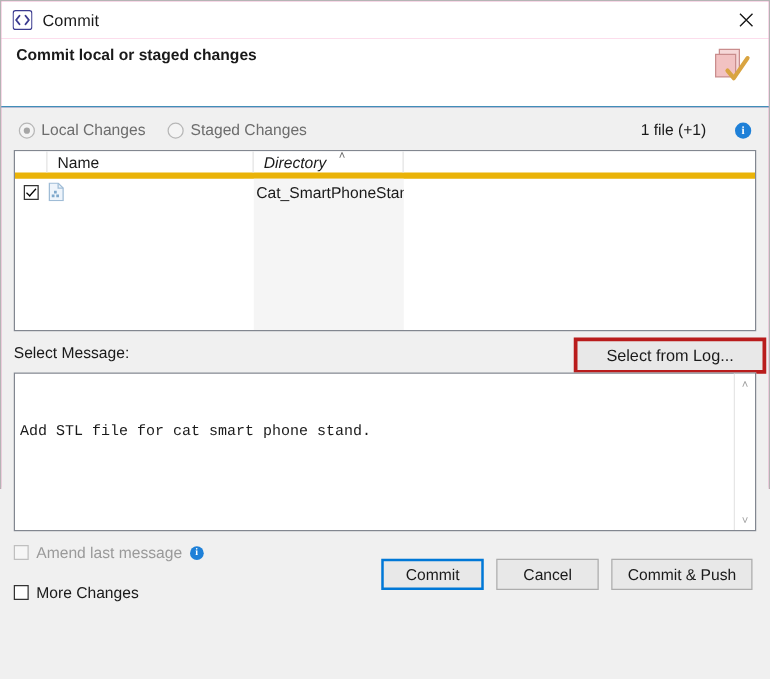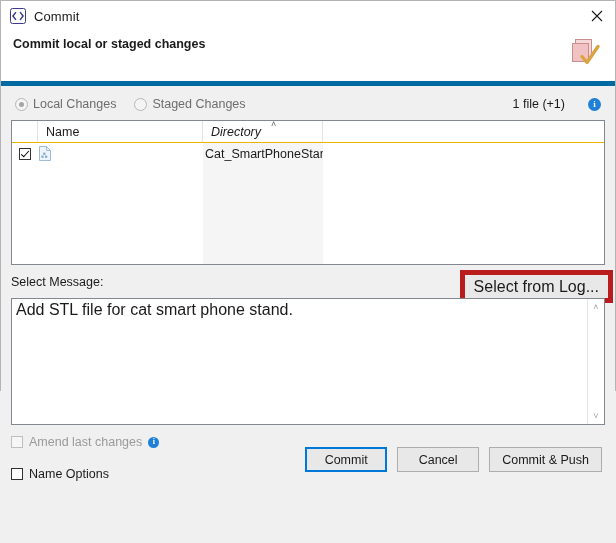--- a/index.html
+++ b/index.html
@@ -61,21 +61,21 @@
     align-items: center;
     justify-content: center;
     cursor: default;
   }
   .close-btn svg { display:block; }
 
   
   .header {
     position: relative;
     background: #ffffff;
-    border-bottom: 5px solid #0369a1;
+    border-bottom: 1px solid #0369a1;
     padding: 6px 0 10px 0;
     flex: 0 0 auto;
     height: 55px;
     box-sizing: border-box;
   }
   .header-title {
     font-size: 12.5px;
     font-weight: bold;
     color: #1a1a1a;
     margin: 0 0 6px 12px;
@@ -177,21 +177,21 @@
     background: #ffffff;
     border: 1px solid #828790;
     box-sizing: border-box;
     position: relative;
     overflow: hidden;
   }
   .thead {
     display: flex;
     height: 22px;
     background: #ffffff;
-    border-bottom: 1px solid #eab308;
+    border-bottom: 5px solid #eab308;
     box-sizing: border-box;
   }
   .th {
     position: relative;
     box-sizing: border-box;
     display: flex;
     align-items: center;
     font-size: 12.5px;
     color: #1a1a1a;
     border-right: 1px solid #e3e3e3;
@@ -278,49 +278,50 @@
   }
   .msg-label {
     font-size: 12.5px;
     color: #1a1a1a;
   }
   .select-log-btn {
     position: absolute;
     right: -8px;
     top: -5px;
     height: 23px;
-    padding: 0 9px;
+    padding: 0 23px;
     background: #e8e8e8;
-    border: 5px solid #b91c1c;
+    border: 3px solid #b91c1c;
     font-family: "Liberation Sans", sans-serif;
-    font-size: 16px;
+    font-size: 13px;
     color: #1a1a1a;
     cursor: default;
     display: flex;
     align-items: center;
   }
 
   .msg-box {
     margin: 3px 10px 0 10px;
     height: 127px;
     background: #ffffff;
     border: 1px solid #828790;
     box-sizing: border-box;
     position: relative;
     display: flex;
   }
   .msg-text {
     flex: 1 1 auto;
     padding: 3px 0 0 4px;
-    font-family: Liberation Sans, sans-serif;
-    font-size: 16px;
+    font-family: Liberation Mono, monospace;
+    font-size: 12px;
     color: #1a1a1a;
     white-space: pre-wrap;
     line-height: 15px;
     overflow: hidden;
+    margin-top: 36px;
   }
   .vscroll {
     width: 16px;
     flex: 0 0 auto;
     background: #ffffff;
     border-left: 1px solid #e6e6e6;
     position: relative;
   }
   .vscroll .arr {
     position: absolute;
@@ -466,27 +467,27 @@
     <div class="msg-box">
       <div class="msg-text">Add STL file for cat smart phone stand.</div>
       <div class="vscroll">
         <div class="arr up">˄</div>
         <div class="arr dn">˅</div>
       </div>
     </div>
 
     <div class="opt-row">
       <span class="cb disabled"></span>
-      <span class="opt-label disabled">Amend last changes</span>
+      <span class="opt-label disabled">Amend last message</span>
       <span class="info-icon small">i</span>
     </div>
 
     <div class="opt-row more">
       <span class="cb"></span>
-      <span class="opt-label">Name Options</span>
+      <span class="opt-label">More Changes</span>
     </div>
 
     <div class="footer">
       <div class="btn default">Commit</div>
       <div class="btn">Cancel</div>
       <div class="btn">Commit &amp; Push</div>
     </div>
 
   </div>
 </div>

